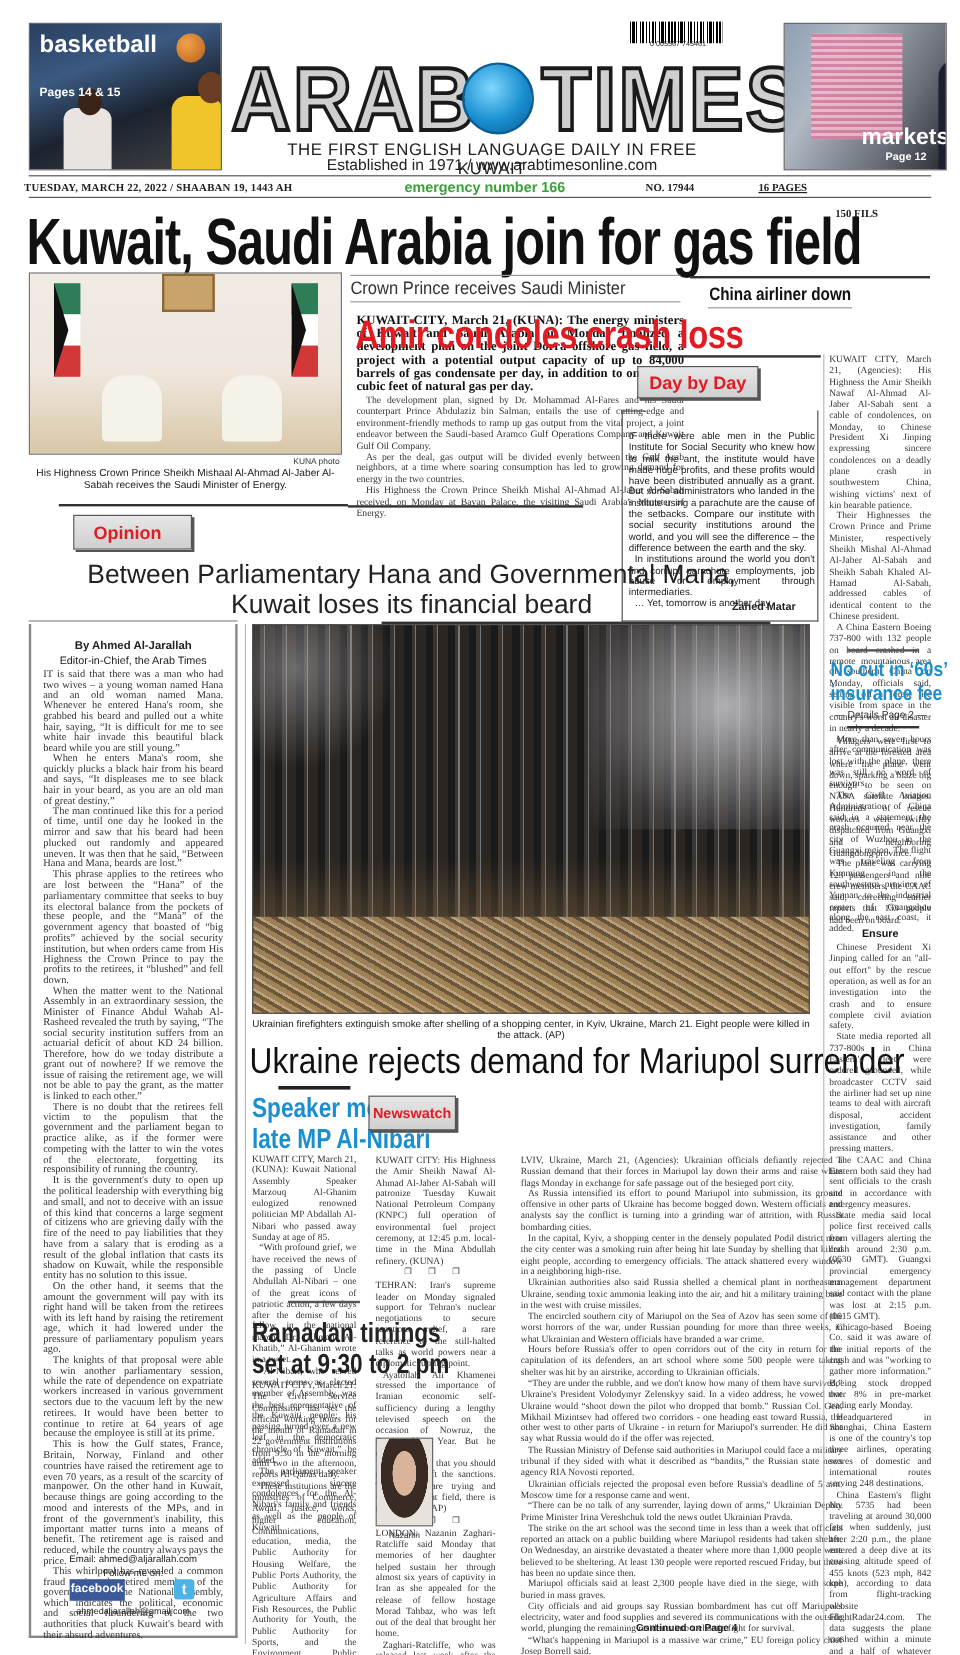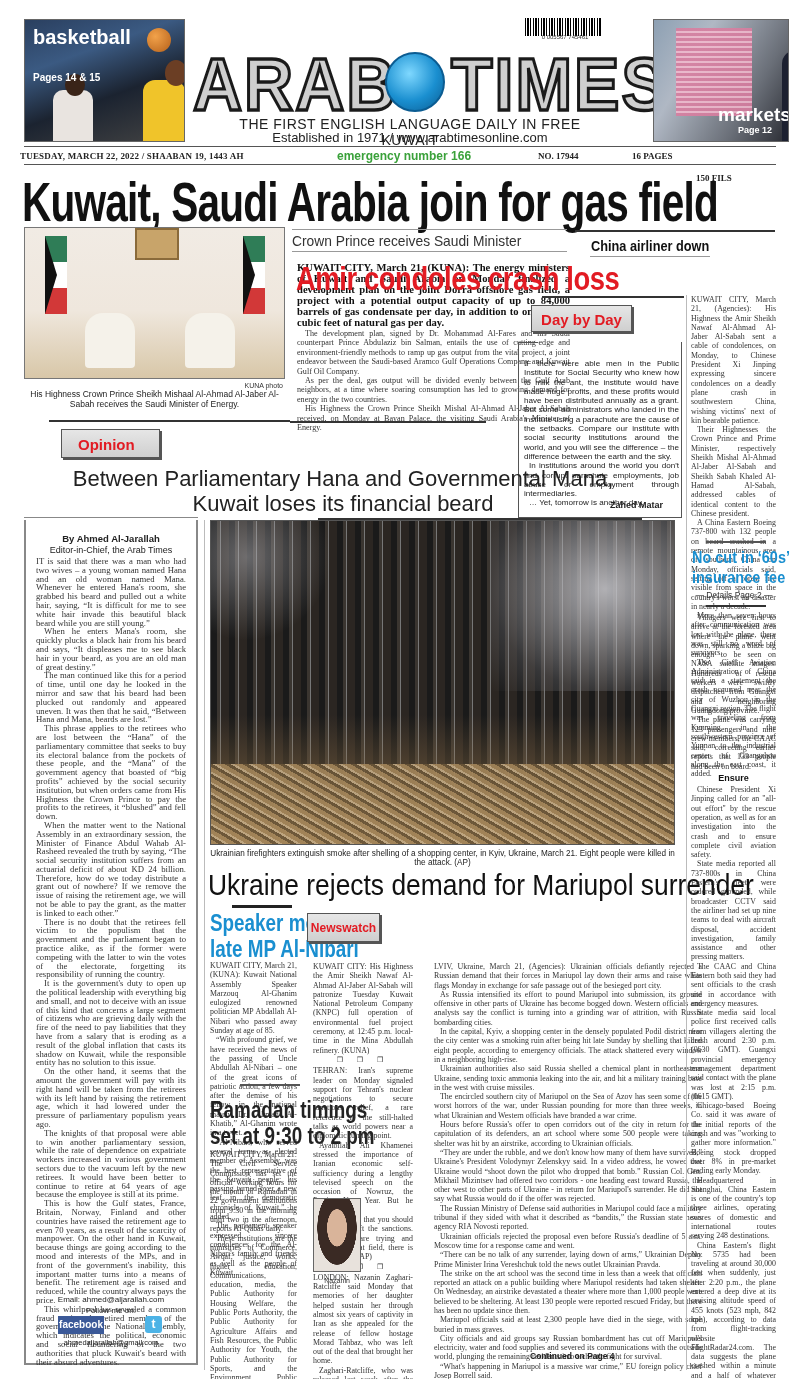--- a/index.html
+++ b/index.html
@@ -29,21 +29,21 @@
   #promo-right .board { position:absolute; left:22px; top:8px; width:76px; height:88px; background: repeating-linear-gradient(0deg,#d87ea0 0 3px,#f0b8cc 3px 5px); opacity:.9; }
   #promo-right .lbl { position:absolute; left:64px; top:84px; color:#fff; font:bold 19px "Liberation Sans",sans-serif; }
   #promo-right .pg { position:absolute; left:84px; top:105px; color:#fff; font:bold 9px "Liberation Sans",sans-serif; }
   #promo-right .w { position:absolute; left:128px; top:30px; width:34px; height:95px; background:#1c2030; border-radius:14px 14px 0 0; }
 
   .rule { position:absolute; background:#555; }
 
   #dateline { left: 20px; top: 151px; font: bold 9px "Liberation Serif", serif; color:#222; letter-spacing: .2px; }
   #emergency { left: 337px; top: 149px; font: bold 12px "Liberation Sans", sans-serif; color:#3aa13a; }
   #issue-no { left: 538px; top: 151px; font: bold 9px "Liberation Serif", serif; color:#222; }
-  #pages { left: 632px; top: 151px; font: bold 9px "Liberation Serif", serif; color:#222; }
+  #pages { left: 632px; top: 151px; font: bold 9px "Liberation Serif", serif; color:#222;text-decoration:underline; }
   #price { left: 696px; top: 151px; font: bold 9px "Liberation Serif", serif; color:#222;margin-top:22px; }
 
   #main-headline { left: 22px; top: 171px; font: bold 52px "Liberation Sans", sans-serif; color:#111; letter-spacing:-1px; transform: scaleX(0.78) scaleY(1.05); transform-origin: left top; white-space: nowrap; }
 
   
   #cp-photo { left: 24px; top: 227px; width: 261px; height: 152px; border: 1px solid #777; background: linear-gradient(180deg,#f1ebe4 0%,#efe7dd 55%,#d8c7a8 100%); overflow:hidden; }
   .flag { position:absolute; width:22px; height:78px; }
   .flag .g { height:26px; background:#2f7d57; }
   .flag .w { height:26px; background:#fff; }
   .flag .r { height:26px; background:#d23838; }

